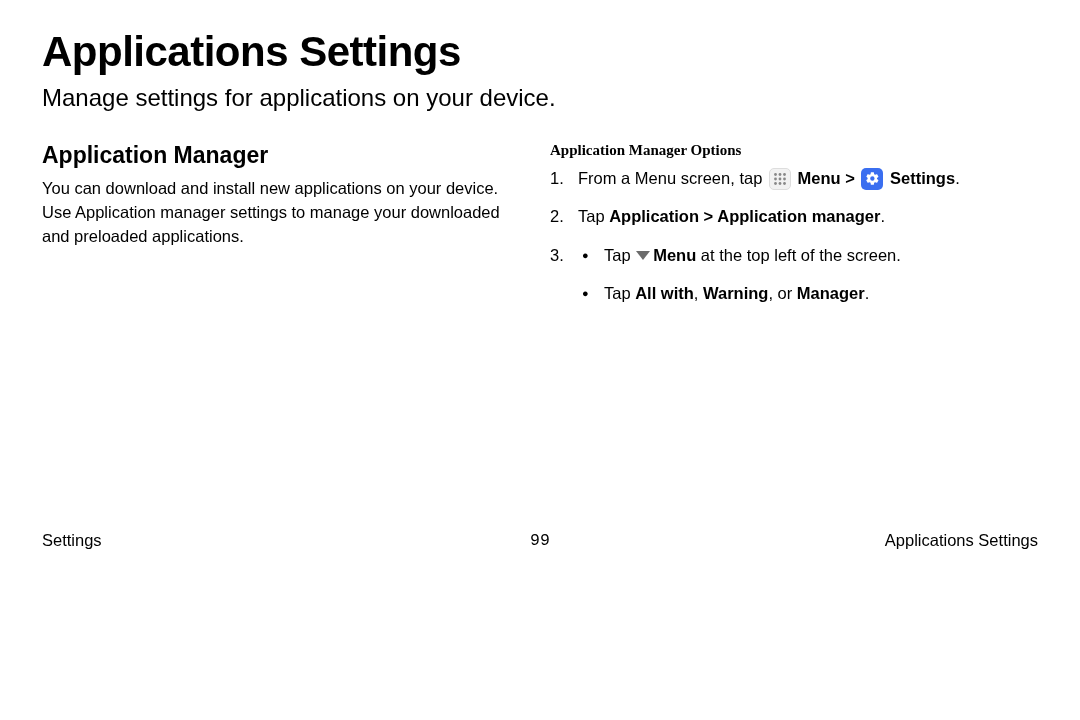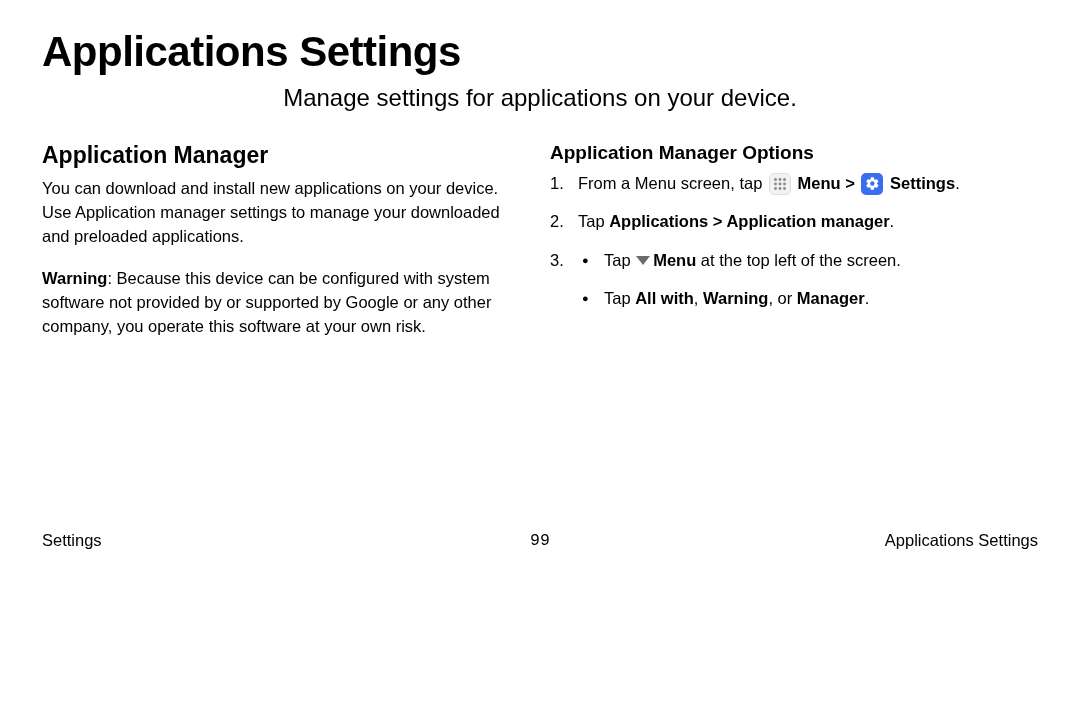--- a/index.html
+++ b/index.html
@@ -13,37 +13,37 @@
   .page-title {
     font-size: 42px;
     font-weight: 800;
     letter-spacing: -0.5px;
     margin-bottom: 8px;
   }
   .page-subtitle {
     font-size: 24px;
     font-weight: 400;
     margin-bottom: 30px;
-    text-align: center;
   }
   .columns {
     display: flex;
     gap: 20px;
   }
   .col {
     flex: 1;
     min-width: 0;
   }
   .section-heading {
     font-size: 23px;
     font-weight: 700;
     margin-bottom: 6px;
   }
   .section-heading.small {
-    font-size: 19px;
+    font-size: 15px;
+    font-family: Liberation Serif, serif;
   }
   .body-text {
     font-size: 16.5px;
     line-height: 1.45;
     margin-bottom: 18px;
     margin-top: 8px;
   }
   ol.steps {
     list-style: none;
     counter-reset: step;
@@ -136,23 +136,20 @@
 <div class="page">
 
   <h1 class="page-title">Applications Settings</h1>
   <p class="page-subtitle">Manage settings for applications on your device.</p>
 
   <div class="columns">
 
     <div class="col">
       <h2 class="section-heading">Application Manager</h2>
       <p class="body-text">You can download and install new applications on your device. Use Application manager settings to manage your downloaded and preloaded applications.</p>
-      <p class="body-text">
-        <span class="bold">Warning</span><span>: Because this device can be configured with system software not provided by or supported by Google or any other company, you operate this software at your own risk.</span>
-      </p>
     </div>
 
     <div class="col">
       <h2 class="section-heading small">Application Manager Options</h2>
 
       <ol class="steps">
         <li>
           <span>From a Menu screen, tap </span>
           <span class="icon apps">
             <svg viewBox="0 0 14 14">
@@ -171,21 +168,21 @@
           <span class="bold"> &gt; </span>
           <span class="icon settings">
             <svg viewBox="0 0 24 24">
                 <path fill="#fff" d="M19.14,12.94a7,7,0,0,0,.05-.94,7,7,0,0,0-.05-.94l2.11-1.65a.5.5,0,0,0,.12-.64l-2-3.46a.5.5,0,0,0-.61-.22l-2.49,1a7,7,0,0,0-1.63-.94l-.38-2.65A.5.5,0,0,0,13.77,2H9.77a.5.5,0,0,0-.49.42L8.9,5.07a7,7,0,0,0-1.63.94l-2.49-1a.5.5,0,0,0-.61.22l-2,3.46a.5.5,0,0,0,.12.64L4.4,11.06a7,7,0,0,0-.5.94,7,7,0,0,0,.5.94L2.29,14.59a.5.5,0,0,0-.12.64l2,3.46a.5.5,0,0,0,.61.22l2.49-1a7,7,0,0,0,1.63.94l.38,2.65a.5.5,0,0,0,.49.42h4a.5.5,0,0,0,.49-.42l.38-2.65a7,7,0,0,0,1.63-.94l2.49,1a.5.5,0,0,0,.61-.22l2-3.46a.5.5,0,0,0-.12-.64ZM11.77,15.5A3.5,3.5,0,1,1,15.27,12,3.5,3.5,0,0,1,11.77,15.5Z"></path>
               </svg>
           </span>
           <span class="bold">Settings</span><span>.</span>
         </li>
 
         <li>
-          <span>Tap </span><span class="bold">Applications</span><span class="bold"> &gt; </span><span class="bold">Application manager</span><span>.</span>
+          <span>Tap </span><span class="bold">Application</span><span class="bold"> &gt; </span><span class="bold">Application manager</span><span>.</span>
         </li>
 
         <li>
           <ul class="bullets">
             <li>
               <span>Tap </span><span class="dropdown-tri"></span><span class="bold">Menu</span><span>  at the top left of the screen.</span>
             </li>
             <li>
               <span>Tap </span><span class="bold">All with</span><span>, </span><span class="bold">Warning</span><span>, or </span><span class="bold">Manager</span><span>.</span>
             </li>

